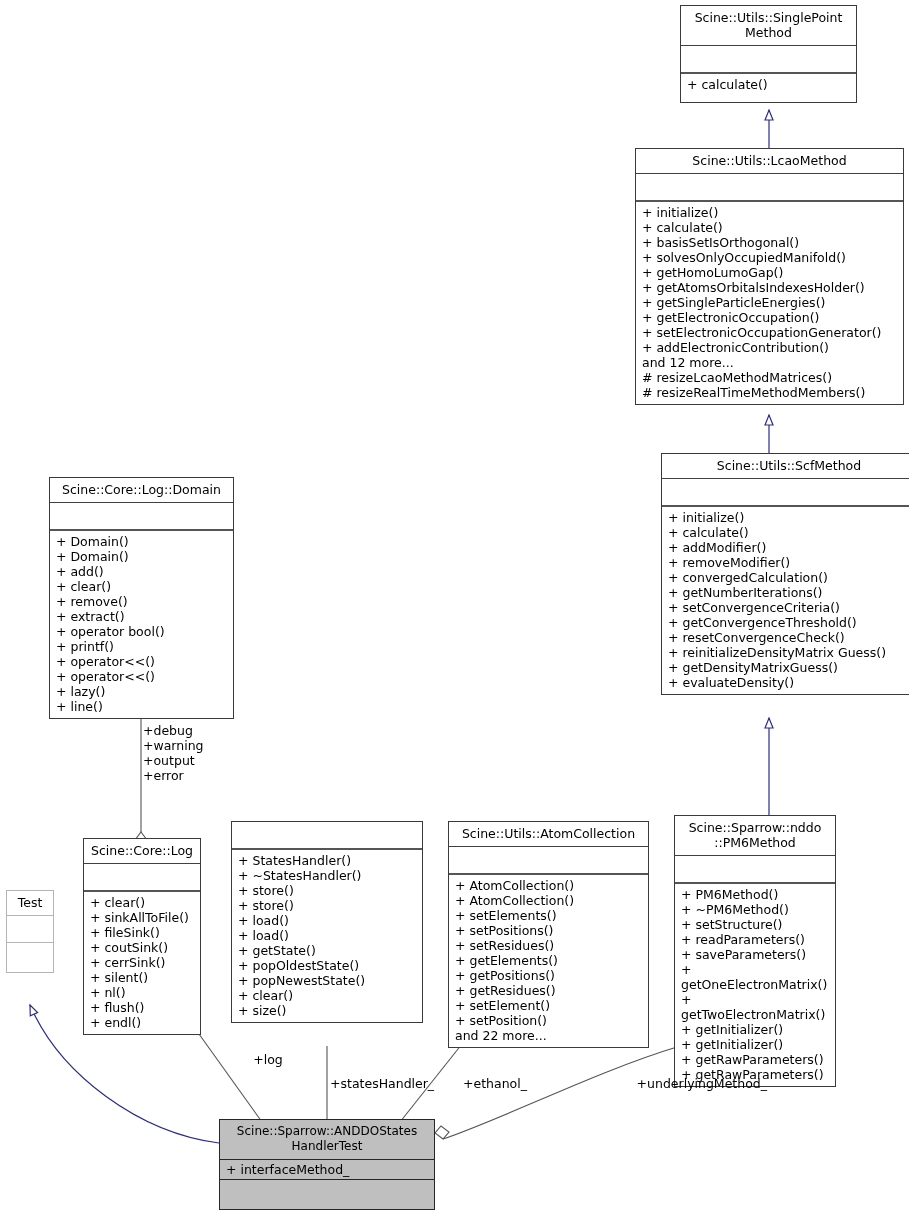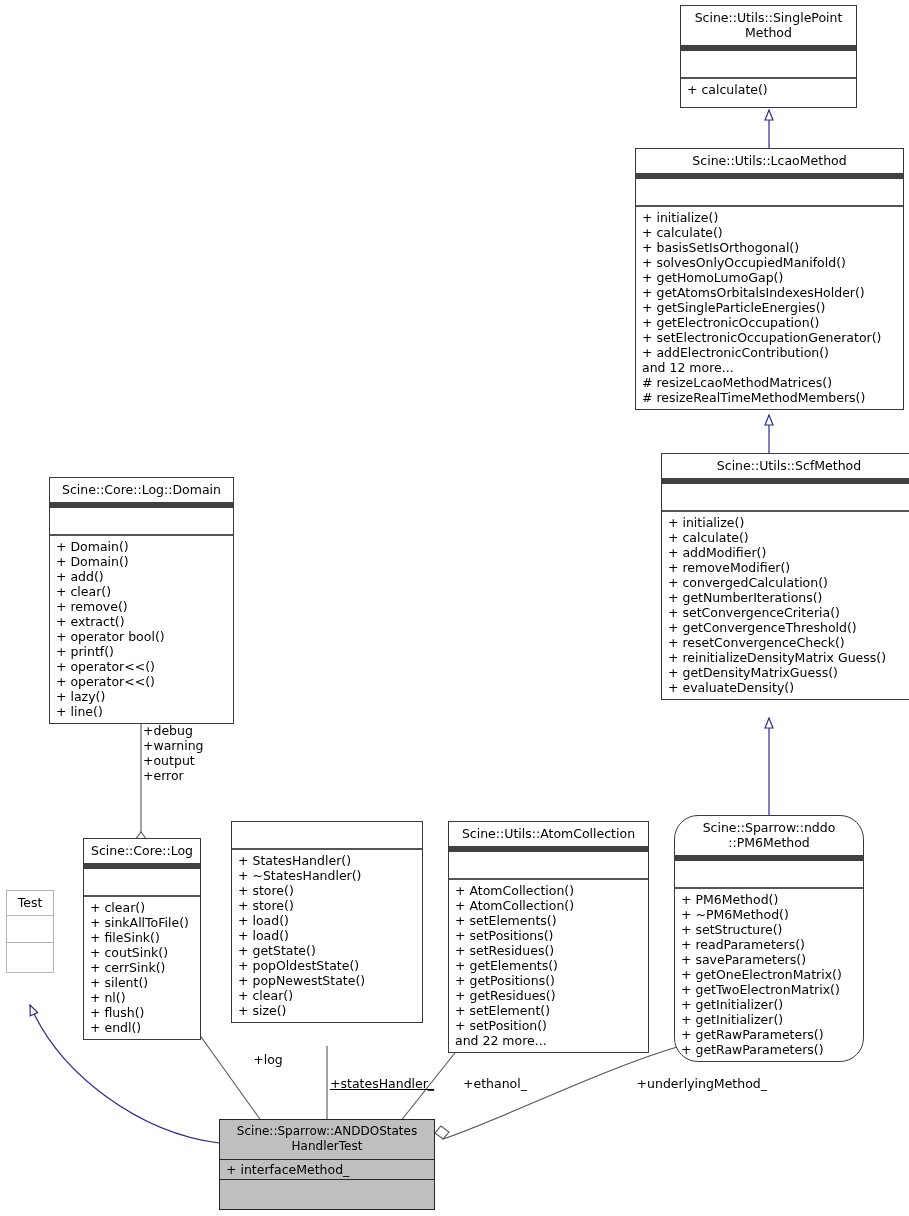--- a/index.html
+++ b/index.html
@@ -31,21 +31,21 @@
     box-sizing: border-box;
     border: 1px solid #3a3a3a;
     background: #ffffff;
     color: #000000;
   }
   .uml-class .title {
     text-align: center;
     font-size: 12.5px;
     line-height: 15px;
     padding: 4px 4px 5px 4px;
-    border-bottom: 6px solid #404040;
+    border-bottom: 1px solid #404040;
     white-space: pre-line;
   }
   .uml-class .attrs {
     border-bottom: 2px solid #555555;
     font-size: 12.5px;
     line-height: 15px;
     padding: 2px 4px 2px 6px;
     min-height: 15px;
   }
   .uml-class .ops {
@@ -252,21 +252,21 @@
       <div>+ setResidues()</div>
       <div>+ getElements()</div>
       <div>+ getPositions()</div>
       <div>+ getResidues()</div>
       <div>+ setElement()</div>
       <div>+ setPosition()</div>
       <div>and 22 more...</div>
     </div>
   </div>
 
-  <div class="uml-class" style="left:674px; top:815px; width:190px;border-radius:24px;">
+  <div class="uml-class" style="left:674px; top:815px; width:162px;">
     <div class="title">Scine::Sparrow::nddo
 ::PM6Method</div>
     <div class="attrs" style="height:22px;"></div>
     <div class="ops">
       <div>+ PM6Method()</div>
       <div>+ ~PM6Method()</div>
       <div>+ setStructure()</div>
       <div>+ readParameters()</div>
       <div>+ saveParameters()</div>
       <div>+ getOneElectronMatrix()</div>
@@ -293,19 +293,19 @@
     <div class="ops" style="height:22px;"></div>
   </div>
 
   <div class="edge-label" style="left:143px; top:723px; width:110px; text-align:left;">+debug
 +warning
 +output
 +error</div>
 
   <div class="edge-label" style="left:248px; top:1016px; width:40px;margin-top:36px;">+log</div>
 
-  <div class="edge-label" style="left:330px; top:1076px; width:110px; text-align:left;text-decoration:underline;">+statesHandler_</div>
+  <div class="edge-label" style="left:330px; top:1076px; width:110px; text-align:left;">+statesHandler_</div>
 
   <div class="edge-label" style="left:463px; top:1076px; width:70px; text-align:left;">+ethanol_</div>
 
   <div class="edge-label" style="left:617px; top:1076px; width:150px; text-align:right;">+underlyingMethod_</div>
 
 </div>
 
 </body></html>

